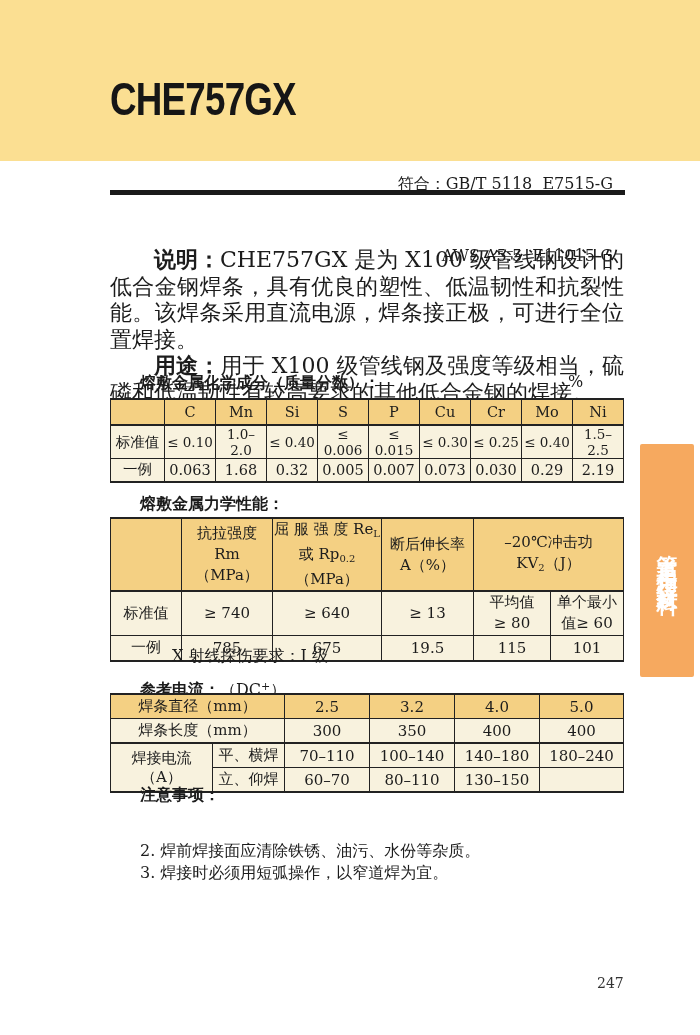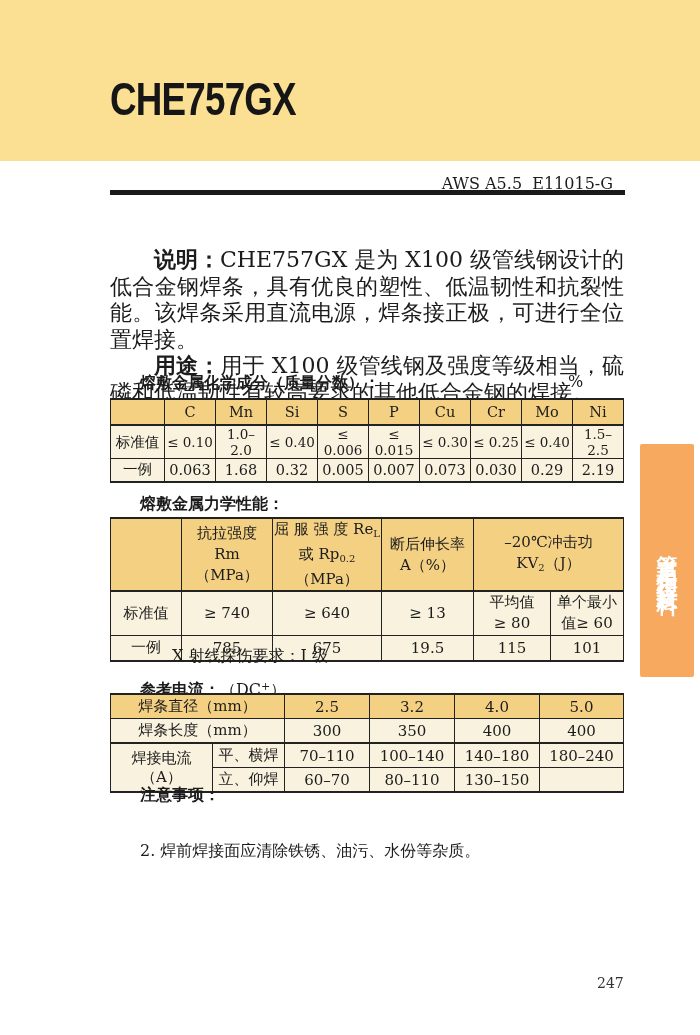--- a/index.html
+++ b/index.html
@@ -68,20 +68,21 @@
   }
 </style>
 </head>
 <body>
 
 <div class="page">
 
   <div class="header-band">
     <div class="brand-title">CHE757GX</div>
     <div class="compliance">
+      <div>符合：GB/T 5118  E7515-G</div>
       <div>AWS A5.5  E11015-G</div>
     </div>
   </div>
   <div class="header-rule"></div>
 
   <div class="desc">
     <p><span class="lead">说明：</span><span>CHE757GX 是为 X100 级管线钢设计的低合金钢焊条，具有优良的塑性、低温韧性和抗裂性能。该焊条采用直流电源，焊条接正极，可进行全位置焊接。</span></p>
     <p><span class="lead">用途：</span><span>用于 X100 级管线钢及强度等级相当，硫磷和低温韧性有较高要求的其他低合金钢的焊接。</span></p>
   </div>
 
@@ -239,20 +240,21 @@
       <td>80–110</td>
       <td>130–150</td>
       <td></td>
     </tr>
   </tbody>
     </table>
 
   <div class="sec-title" style="left:140px; top:785px;">注意事项：</div>
   <div class="notes-items">
     <div>2. 焊前焊接面应清除铁锈、油污、水份等杂质。</div>
+    <div>3. 焊接时必须用短弧操作，以窄道焊为宜。</div>
   </div>
 
   <div class="page-number">247</div>
 
   <div class="side-tab">
     <span>管道工程用焊接材料</span>
   </div>
 
 </div>
 

